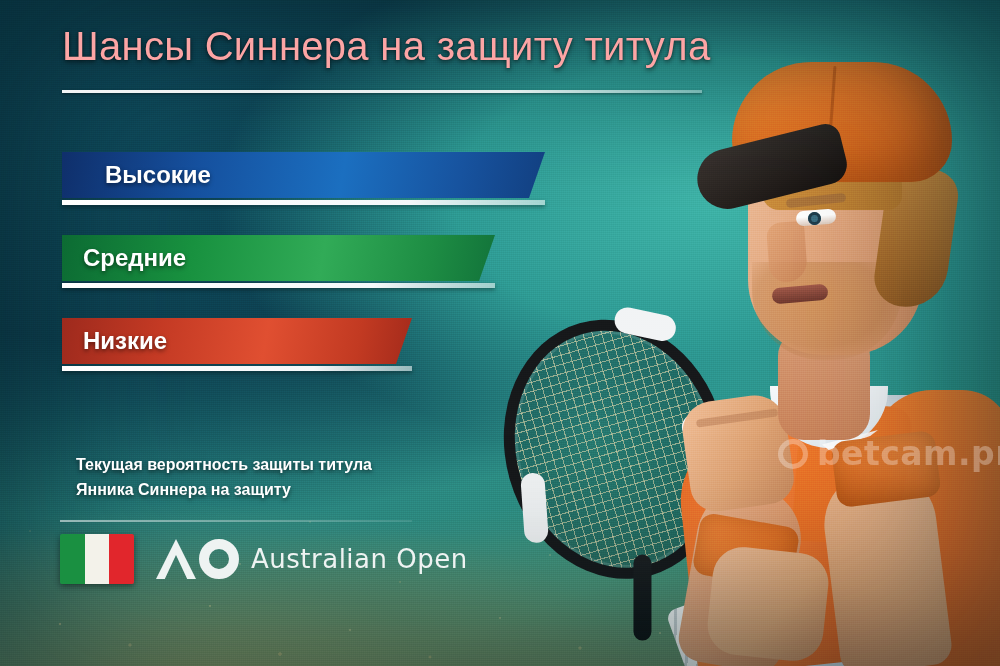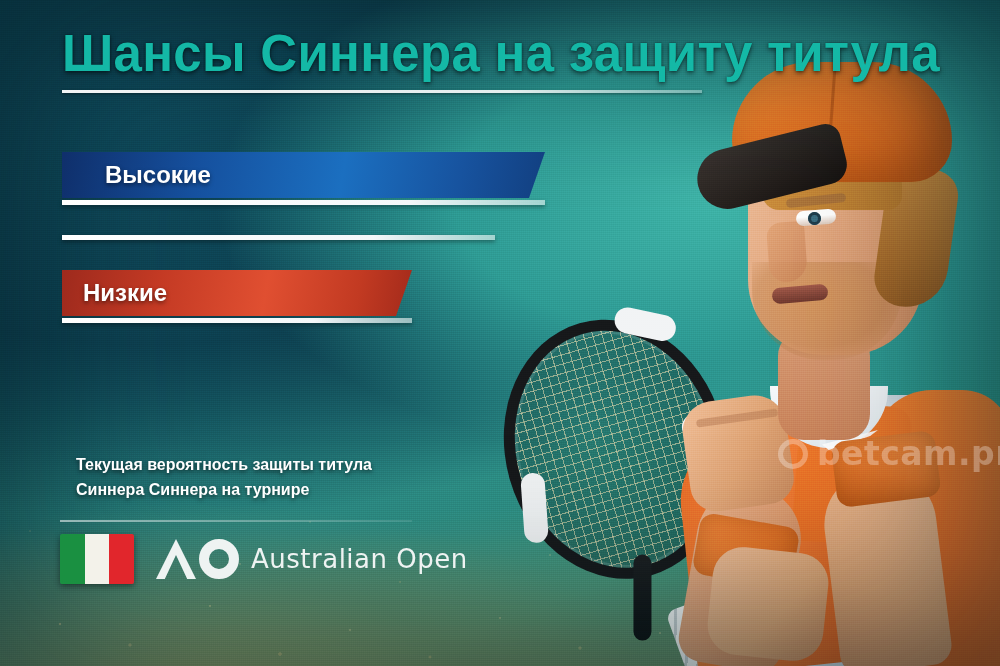--- a/index.html
+++ b/index.html
@@ -283,21 +283,21 @@
     border:5px solid #ffffff;
   }
   .wm-text{
     font-size:33px; font-weight:700; color:#ffffff; letter-spacing:.5px;
     font-family:"DejaVu Sans", sans-serif;
   }
 
   
   .title{
     position:absolute; left:62px; top:24px;
-    font-size:51px; font-weight:700; color:#14b8a6;
+    font-size:40px; font-weight:400; color:#fca5a5;
     letter-spacing:.3px; white-space:nowrap;
     text-shadow:0 2px 5px rgba(0,0,0,.55), 0 0 2px rgba(0,0,0,.4);
   }
   .title-rule{
     position:absolute; left:62px; top:90px; width:640px; height:3px;
     background:linear-gradient(to right, rgba(255,255,255,.95) 0%, rgba(255,255,255,.88) 70%, rgba(255,255,255,.35) 100%);
     box-shadow:0 1px 3px rgba(0,0,0,.4);
   }
 
   .bars{ position:absolute; left:62px; top:152px; }
@@ -427,35 +427,38 @@
   <div class="bars">
 
     <div class="bar-row">
       <div class="bar bar-blue" style="width:483px;">
         <span class="bar-label">Высокие</span>
       </div>
       <div class="bar-underline" style="width:483px;"></div>
     </div>
 
     <div class="bar-row">
+      <div class="bar bar-green" style="width:433px;">
+        <span class="bar-label">Средние</span>
+      </div>
       <div class="bar-underline" style="width:433px;"></div>
     </div>
 
     <div class="bar-row">
       <div class="bar bar-red" style="width:350px;">
         <span class="bar-label">Низкие</span>
       </div>
       <div class="bar-underline" style="width:350px;"></div>
     </div>
 
   </div>
 
   <div class="caption">
     <div>Текущая вероятность защиты титула</div>
-    <div>Синнера Синнера на турнире</div>
+    <div>Янника Синнера на защиту</div>
   </div>
   <div class="caption-rule"></div>
 
   <div class="brandbar">
     <div class="flag">
       <span class="f-green"></span>
       <span class="f-white"></span>
       <span class="f-red"></span>
     </div>
     <div class="ao-logo">

